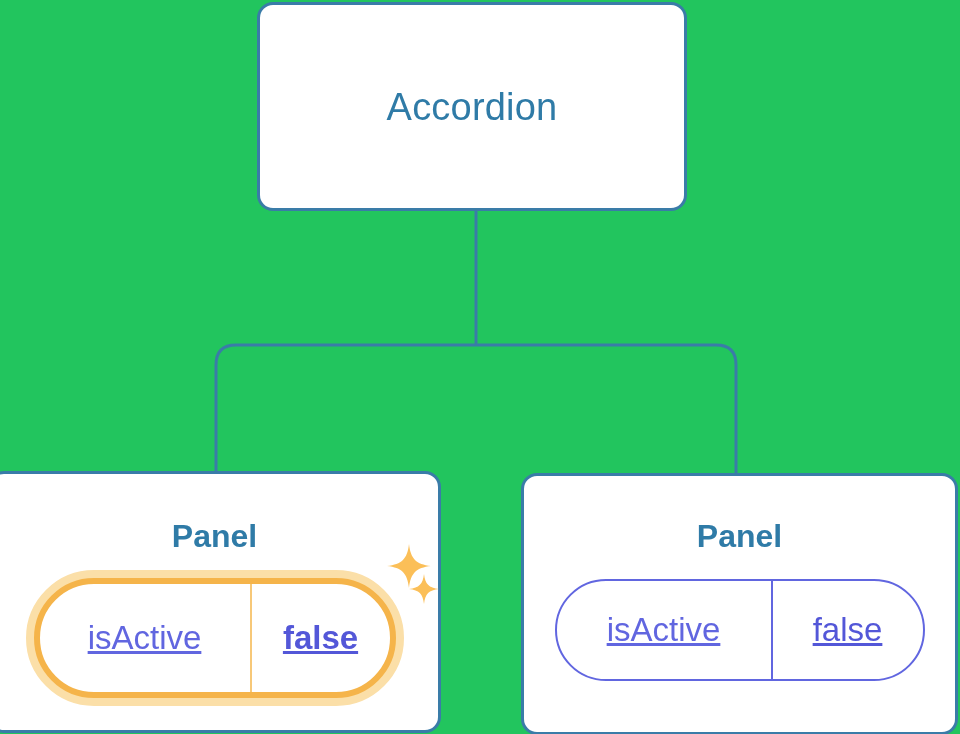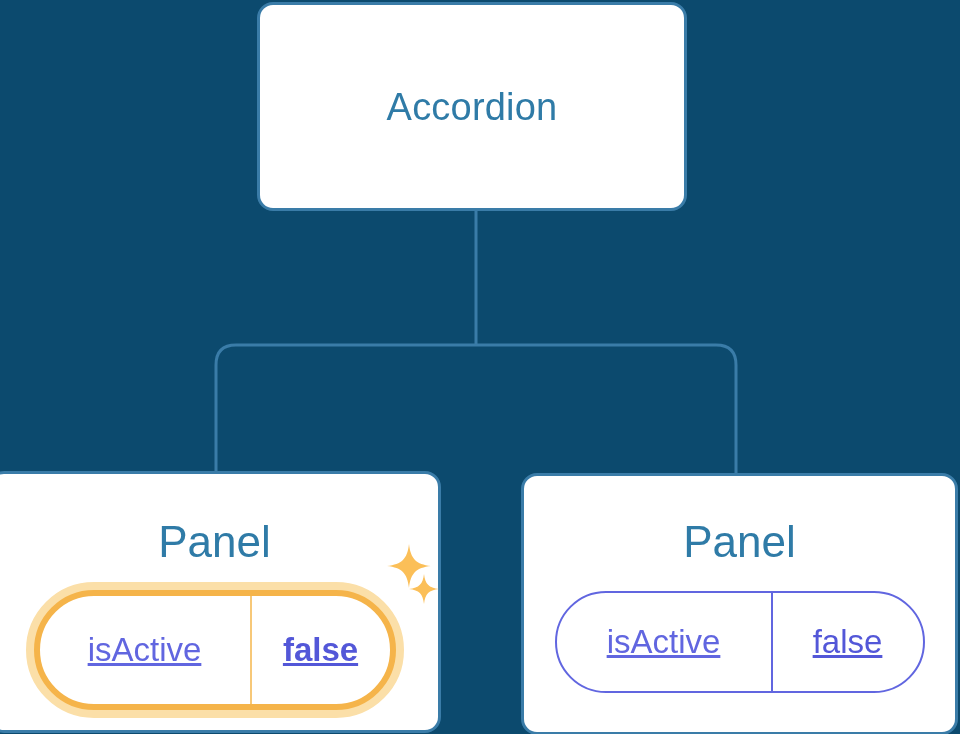--- a/index.html
+++ b/index.html
@@ -9,21 +9,21 @@
   body {
     width: 960px;
     height: 734px;
     overflow: hidden;
     font-family: "Liberation Sans", sans-serif;
   }
   #stage {
     position: relative;
     width: 960px;
     height: 734px;
-    background: #0c4a6e;
+    background: #22c55e;
     overflow: hidden;
   }
 
   
   #connectors {
     position: absolute;
     left: 0;
     top: 0;
     width: 960px;
     height: 734px;
@@ -68,22 +68,22 @@
     height: 262px;
   }
   #node-panel-right {
     left: 521px;
     top: 473px;
     width: 437px;
     height: 262px;
   }
   .panel-title {
     color: #2f7ba7;
-    font-size: 44px;
-    font-weight: 400;
+    font-size: 32px;
+    font-weight: 700;
     line-height: 1;
     white-space: nowrap;
   }
   #node-panel-left .panel-title { margin-top: 46px; }
   #node-panel-right .panel-title { margin-top: 44px; }
 
   
   .pill {
     display: flex;
     align-items: stretch;

